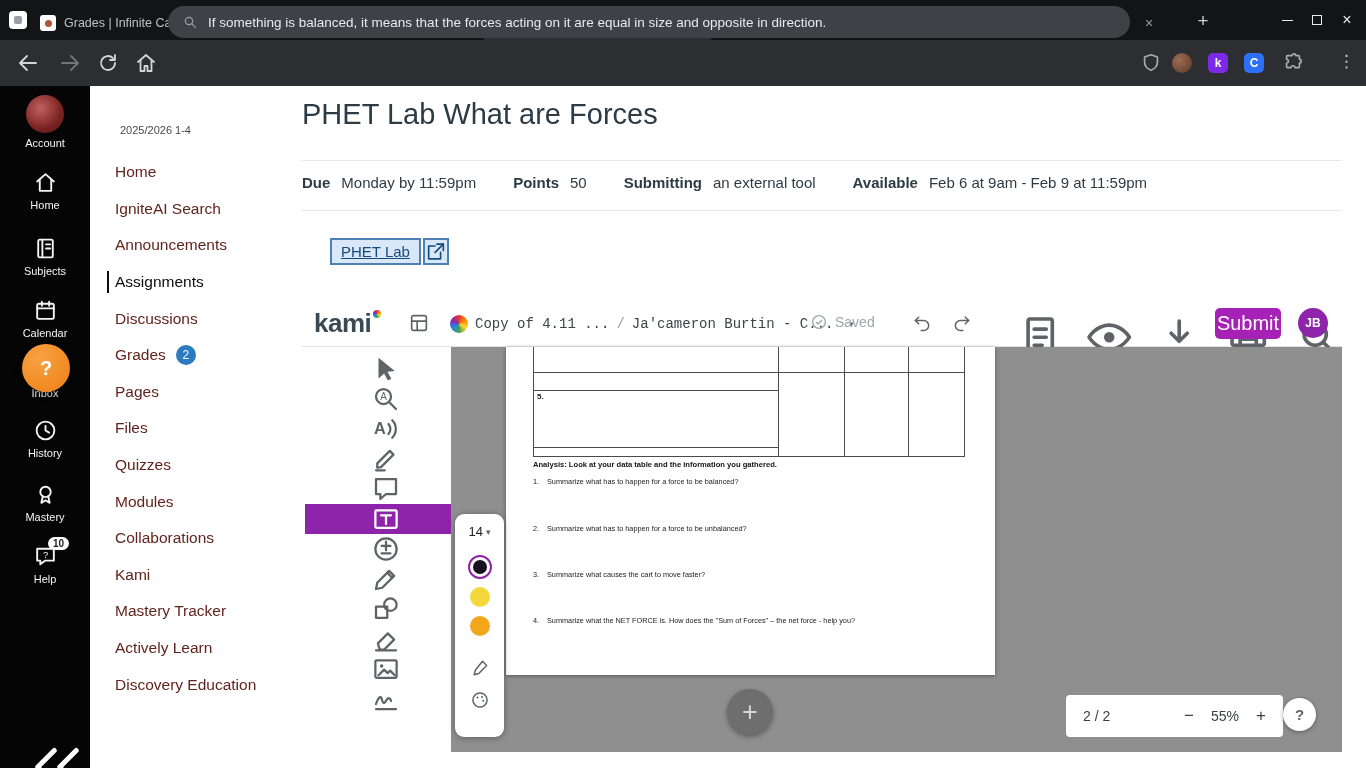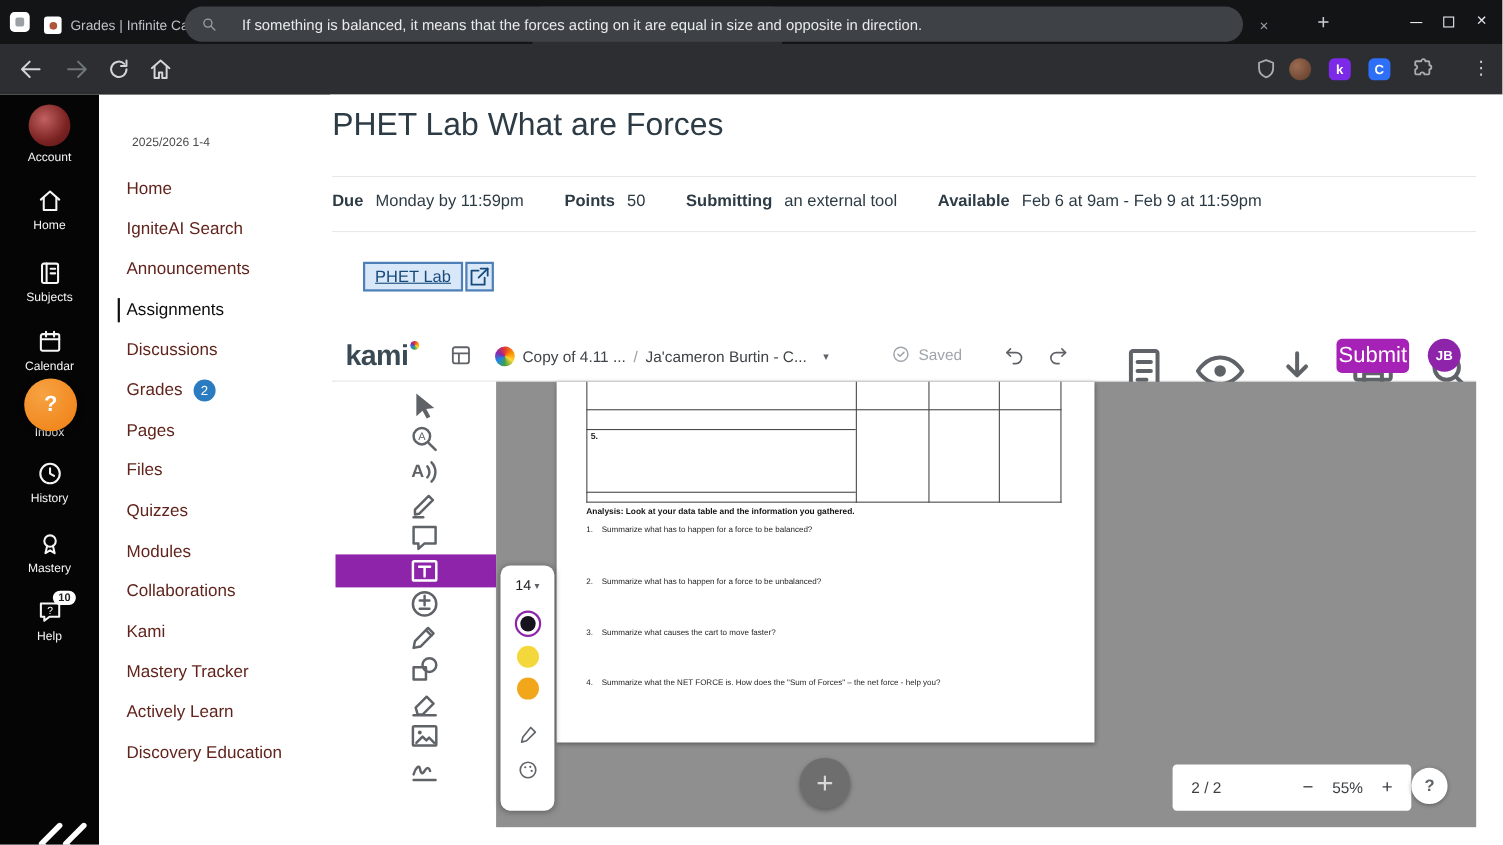--- a/index.html
+++ b/index.html
@@ -27,21 +27,21 @@
   .newtab { position:absolute; left:1190px; top:8px; width:26px; height:26px; border-radius:50%; color:#c9cccf; font-size:19px; display:flex; align-items:center; justify-content:center; }
   .wincontrols { position:absolute; right:4px; top:0; height:40px; display:flex; }
   .winbtn { width:30px; height:40px; display:flex; align-items:center; justify-content:center; color:#e8eaed; }
   .winbtn .bar { width:11px; border-bottom:1.6px solid #e8eaed; }
   .winbtn .sq { width:10px; height:10px; border:1.6px solid #e8eaed; }
   .winbtn.close { font-size:16px; }
 
   .toolbar { position:absolute; top:40px; left:0; width:1366px; height:46px; background:#2c2e31; }
   .navbtn { position:absolute; top:11px; width:24px; height:24px; color:#d2d5d9; }
   .navbtn.dim { color:#70757a; }
-  .omnibox { position:absolute; left:168px; top:46px; width:962px; height:32px; margin-top:-40px; background:#3e4246; border-radius:17px; display:flex; align-items:center; padding:0 14px; gap:22px; top:6px; }
+  .omnibox { position:absolute; left:168px; top:46px; width:962px; height:32px; margin-top:-40px; background:#3e4246; border-radius:17px; display:flex; align-items:center; padding:0 14px; gap:10px; top:6px; }
   .omnibox .query { color:#e8eaed; font-size:13.5px; white-space:nowrap; overflow:hidden; }
   .omni-search { color:#9aa0a6; width:16px; height:16px; flex:none; }
   .right-ic { position:absolute; top:12px; color:#a7adb3; }
   .ext-badge { position:absolute; top:13px; width:20px; height:20px; border-radius:5px; display:flex; align-items:center; justify-content:center; color:#fff; font-size:12px; font-weight:bold; }
   .ext-brown { border-radius:50%; background:radial-gradient(circle at 35% 35%, #9c6b52, #5d3a28); }
   .ext-kami { background:#7d2ae8; }
   .ext-clever { background:#2d6ff6; }
   .kebab { position:absolute; top:11px; left:1338px; color:#c3c6ca; font-size:17px; }
 
   
@@ -73,21 +73,21 @@
   .linkrow { position:absolute; left:18px; top:152px; display:flex; align-items:stretch; gap:2px;padding-left:12px; }
   .link-box { border:2px solid #4e7fb6; background:#d9e8f8; padding:3px 9px; font-size:15px; color:#174a7c; text-decoration:underline; }
   .link-ic-box { border:2px solid #4e7fb6; background:#d9e8f8; width:26px; display:flex; align-items:center; justify-content:center; color:#174a7c; }
   .link-ic-box svg { width:14px; height:14px; }
 
   
   .ktoolbar { position:absolute; left:2px; top:214px; width:1040px; height:47px; background:#fff; border-bottom:1px solid #e2e2e2; }
   .klogo { position:absolute; left:12px; top:8px; font-size:26px; font-weight:bold; color:#3a4a54; letter-spacing:-0.5px; }
   .klogo i { display:inline-block; width:8px; height:8px; border-radius:50%; background:conic-gradient(#e53935,#fb8c00,#fdd835,#43a047,#1e88e5,#8e24aa,#e53935); margin-left:2px; vertical-align:14px; }
   .kgrid { position:absolute; left:106px; top:12px; color:#5f6368; }
-  .docpill { position:absolute; left:148px; top:10px; height:28px; display:flex; align-items:center; gap:7px; font-size:14px; color:#3f4347; }
+  .docpill { position:absolute; left:148px; top:10px; height:28px; display:flex; align-items:center; gap:7px; font-size:14px; color:#3f4347;font-family:Liberation Mono, monospace; }
   .rainbow { width:18px; height:18px; border-radius:50%; background:conic-gradient(#e53935,#fb8c00,#fdd835,#43a047,#1e88e5,#8e24aa,#e53935); flex:none; }
   .docpill .sep { color:#9aa0a6; }
   .docpill .chev { color:#5f6368; font-size:10px; margin-left:8px; }
   .saved { position:absolute; left:508px; top:13px; display:flex; align-items:center; gap:7px; color:#9fa5ab; font-size:14px; }
   .kt-ic { position:absolute; top:13px; width:20px; height:20px; color:#5f6368; }
   .kcluster { position:absolute; left:714px; top:13px; display:flex; gap:21px; color:#5f6368; }
   .kcluster svg { width:20px; height:20px; }
   .submit { position:absolute; left:913px; top:8px; width:66px; height:31px; background:#a621b5; color:#fff; border:none; border-radius:5px; font-size:20px; font-family:inherit; display:flex; align-items:center; justify-content:center; }
   .kavatar { position:absolute; left:996px; top:8px; width:30px; height:30px; border-radius:50%; background:#8e24aa; color:#fff; font-size:12px; font-weight:bold; display:flex; align-items:center; justify-content:center; }
 

